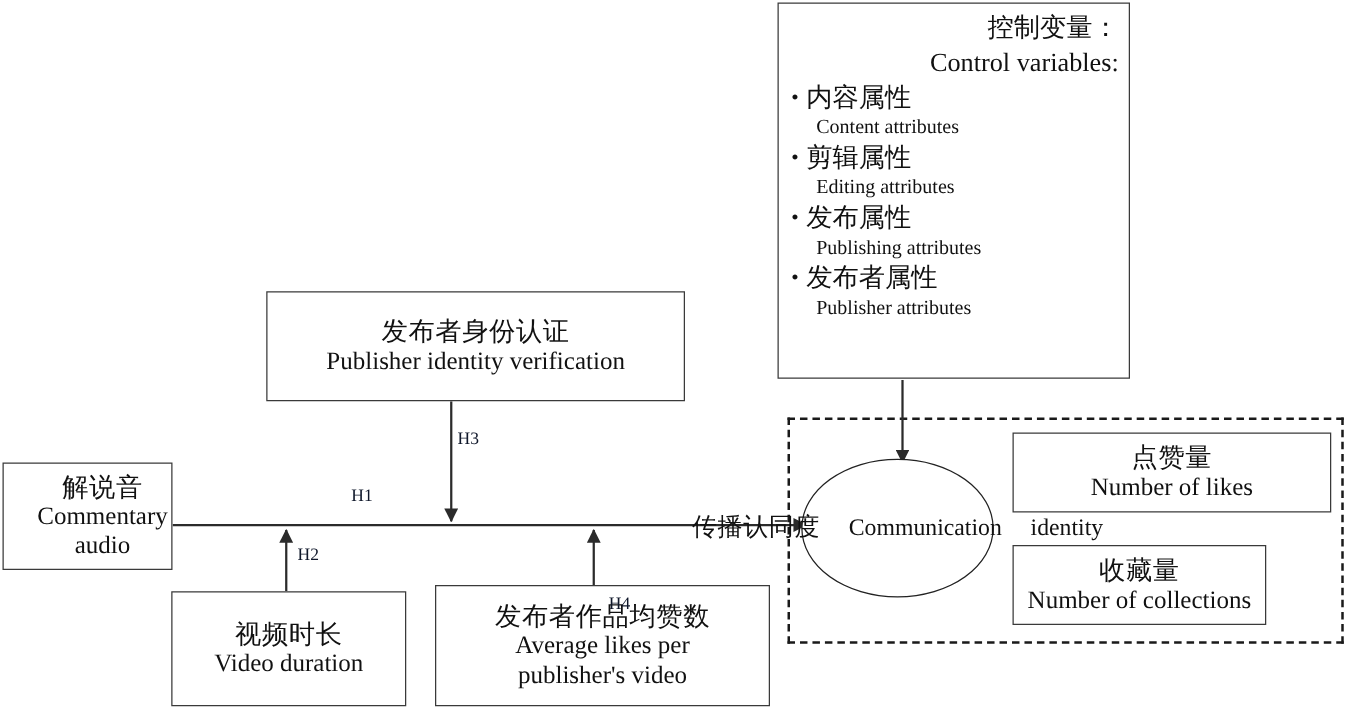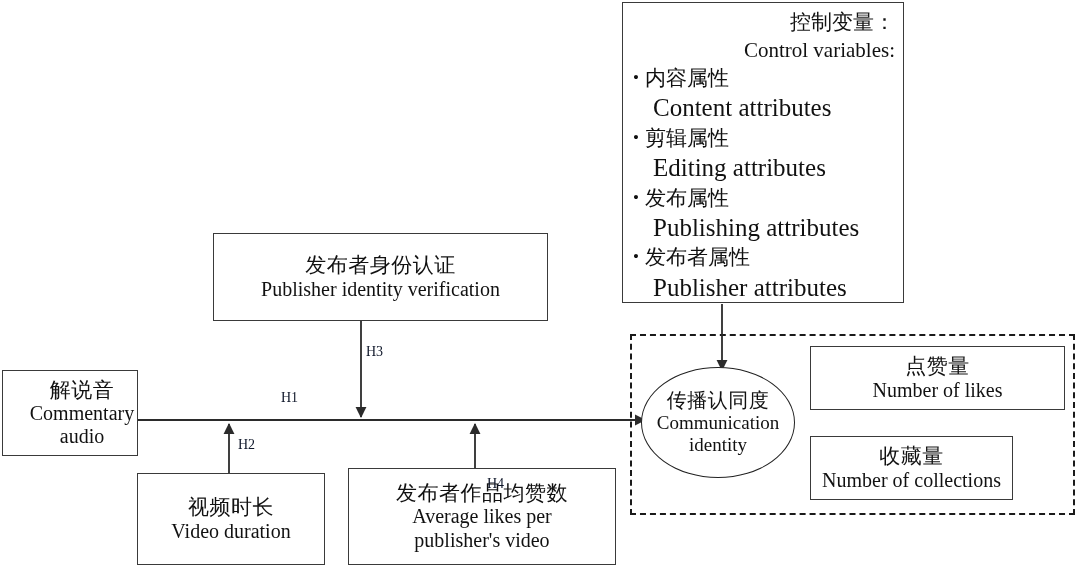--- a/index.html
+++ b/index.html
@@ -39,44 +39,45 @@
     justify-content:flex-start;
     padding:6px 8px 4px 10px;
     text-align:left;
   }
   #control-box .hdr-cn{font-size:21px;line-height:1.32;}
   #control-box .hdr-en{font-size:21px;line-height:1.30;margin-bottom:1px;}
   .bullet-item{width:100%;}
   .bullet-row{display:flex;align-items:baseline;gap:6px;line-height:1.30;}
   .dot{font-size:17px;line-height:1;position:relative;top:-2px;}
   .b-cn{font-size:21px;}
-  .b-en{font-size:25px;line-height:1.30;padding-left:20px;}
+  .b-en{font-size:16px;line-height:1.30;padding-left:20px;}
 
   
   #outcome-container{
     position:absolute;
     left:630px; top:334px; width:445px; height:181px;
     box-sizing:border-box;
     border:2px dashed #1a1a1a;
     background:transparent;
     z-index:1;
   }
 
   
   #identity-ellipse{
     position:absolute;
     left:641px; top:367px; width:154px; height:111px;
     box-sizing:border-box;
     border:1.6px solid #222222;
     border-radius:50%;
     background:#ffffff;
-    display:flex;flex-direction:column;
+    display:flex;flex-direction:row;
     align-items:center;justify-content:center;
     text-align:left;line-height:1.14;
     z-index:4;
+    gap:23px;
   }
   #identity-ellipse .cn{font-size:20px;}
   #identity-ellipse .en{font-size:19px;}
 
   
   #wires{position:absolute;left:0;top:0;width:1080px;height:567px;z-index:2;}
 
   
   .hlabel{
     position:absolute;

